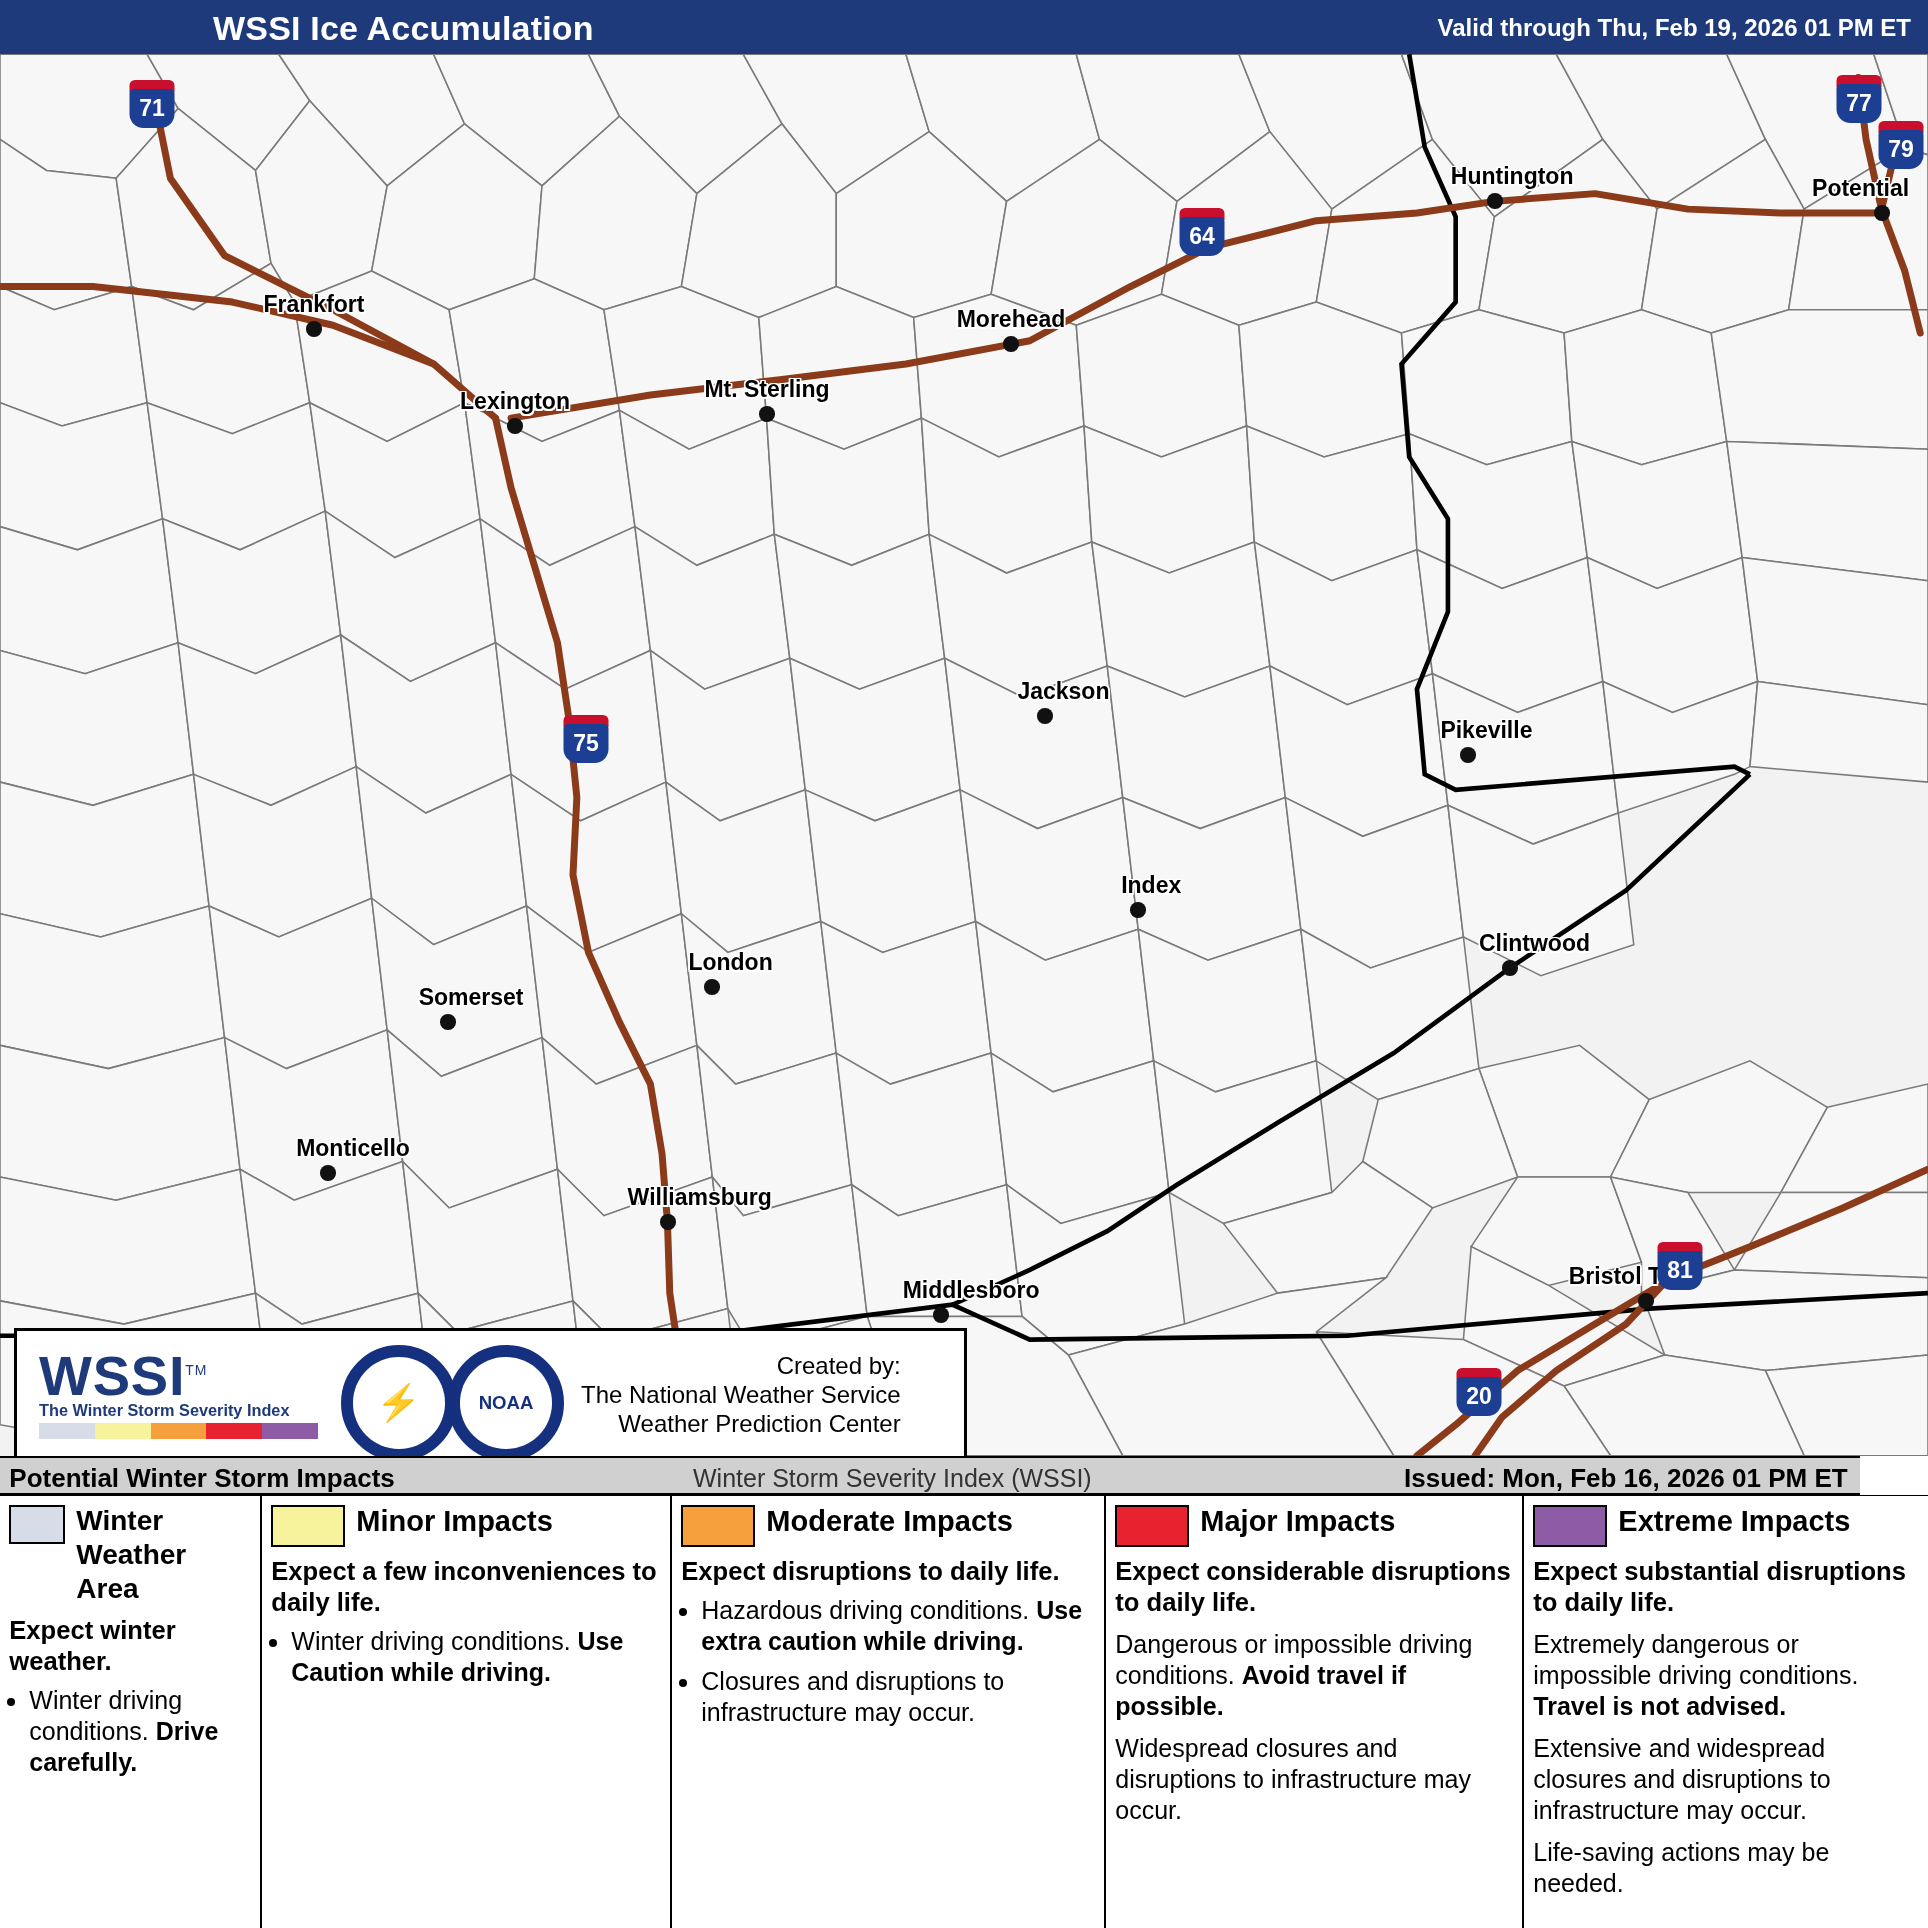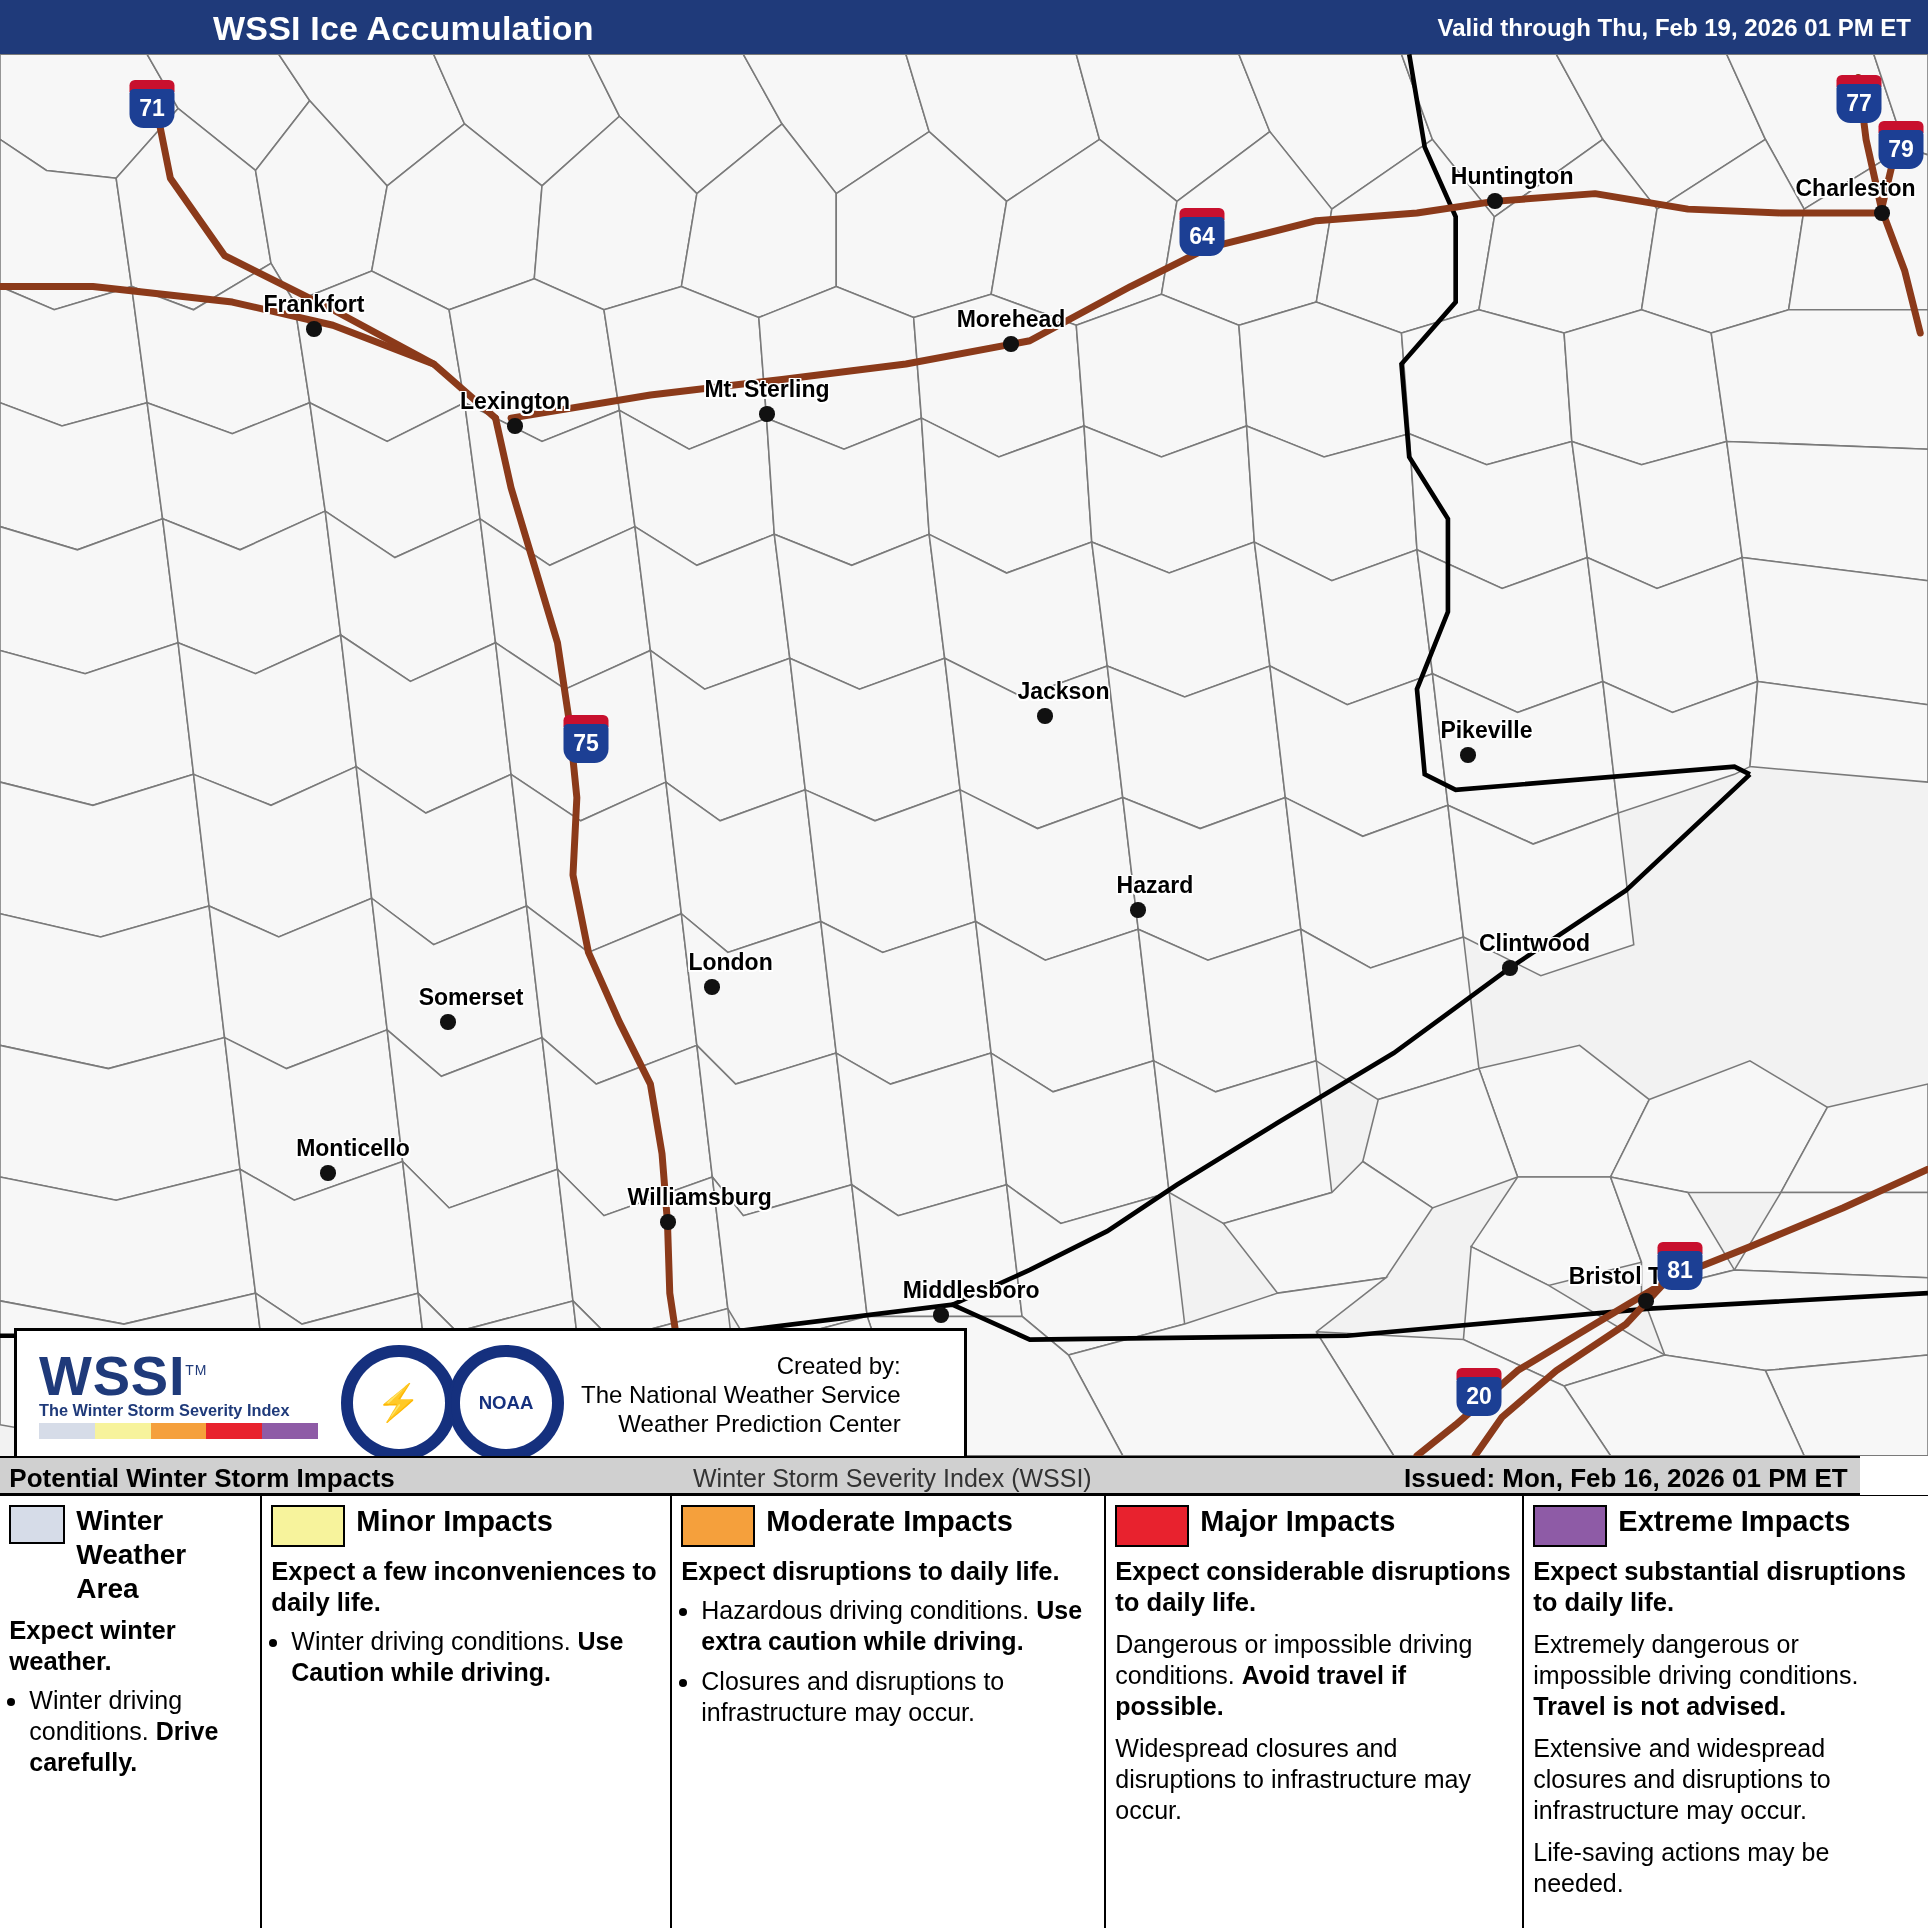--- a/index.html
+++ b/index.html
@@ -534,33 +534,33 @@
     <div class="city" style="left:1011px; top:290px;">
       <span class="dot"></span>
       <span class="name">Morehead</span>
     </div>
     <div class="city" style="left:1495px; top:147px;">
       <span class="dot"></span>
       <span class="name right" style="left:50%; bottom:11px; transform:translateX(-36%);">Huntington</span>
     </div>
     <div class="city" style="left:1882px; top:159px;">
       <span class="dot"></span>
-      <span class="name" style="transform:translateX(-72%);">Charleston</span>
+      <span class="name" style="transform:translateX(-72%);">Potential</span>
     </div>
     <div class="city" style="left:1045px; top:662px;">
       <span class="dot"></span>
       <span class="name" style="transform:translateX(-30%);">Jackson</span>
     </div>
     <div class="city" style="left:1468px; top:701px;">
       <span class="dot"></span>
       <span class="name" style="transform:translateX(-30%);">Pikeville</span>
     </div>
     <div class="city" style="left:1138px; top:856px;">
       <span class="dot"></span>
-      <span class="name" style="transform:translateX(-28%);">Hazard</span>
+      <span class="name" style="transform:translateX(-28%);">Index</span>
     </div>
     <div class="city" style="left:1510px; top:914px;">
       <span class="dot"></span>
       <span class="name" style="transform:translateX(-28%);">Clintwood</span>
     </div>
     <div class="city" style="left:712px; top:933px;">
       <span class="dot"></span>
       <span class="name" style="transform:translateX(-28%);">London</span>
     </div>
     <div class="city" style="left:448px; top:968px;">

